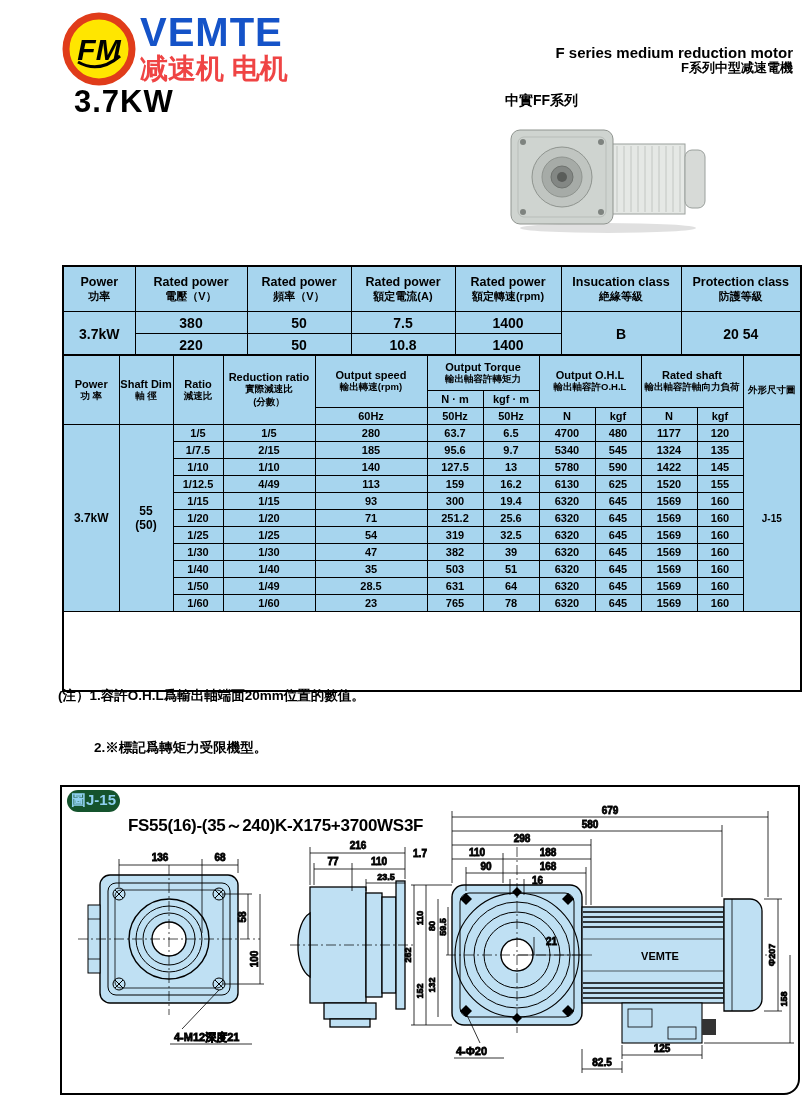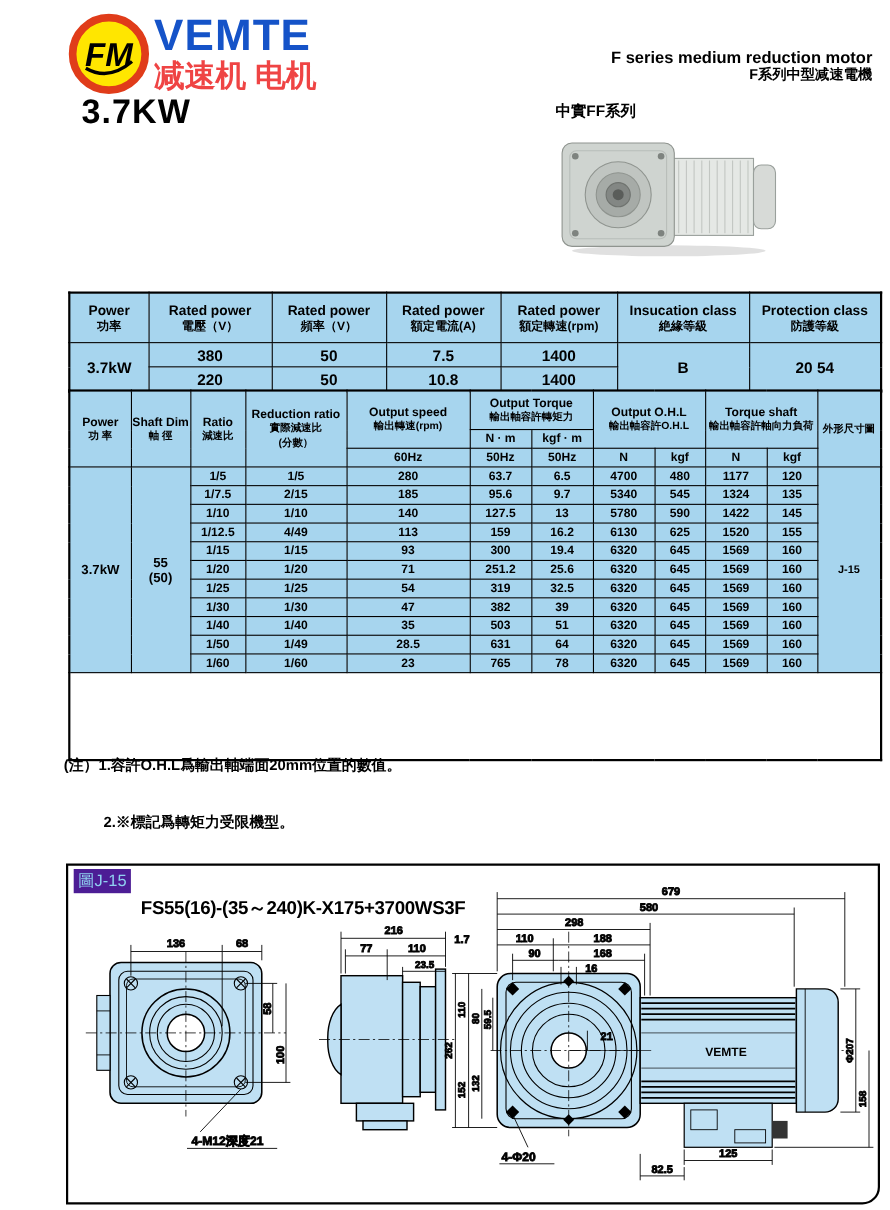--- a/index.html
+++ b/index.html
@@ -32,22 +32,22 @@
   .t2 .en{font-size:11px;font-weight:700;}
   .t2 .cn{font-size:9.5px;font-weight:700;}
   .t2 tbody td{height:16px;font-size:11px;}
   .t2 .empty-cell{height:78px;background:#fff;}
   
   .notes{position:absolute;left:58px;top:686px;font-size:13.5px;font-weight:700;line-height:1.45;}
   .notes .indent{padding-left:36px;margin-top:32px;}
   
   .drawing{position:absolute;left:60px;top:785px;width:740px;height:310px;
            border:2px solid #000;border-bottom-right-radius:16px;box-sizing:border-box;}
-  .fig-tag{position:absolute;left:5px;top:3px;background:#4c1d95;color:#8fd0f0;
-           font-size:15px;font-weight:400;padding:1px 4px 2px 4px;}
+  .fig-tag{position:absolute;left:5px;top:3px;background:#14532d;color:#8fd0f0;
+           font-size:15px;font-weight:700;padding:1px 4px 2px 4px;border-radius:11px;}
   .fig-title{position:absolute;left:66px;top:3px;font-size:17px;font-weight:800;letter-spacing:-0.3px;margin-top:24px;}
   .drw-svg{position:absolute;left:0;top:0;}
   
   text{font-family:"Liberation Sans",sans-serif;fill:#000;}
   .dim{font-size:10px;font-weight:700;}
   .dims{font-size:9px;font-weight:700;}
   .lbl{font-size:11px;font-weight:700;}
 </style>
 </head>
 <body>
@@ -201,21 +201,21 @@
           </td>
         <td colspan="2">
             <div class="en">Output Torque</div>
             <div class="cn">輸出軸容許轉矩力</div>
           </td>
         <td colspan="2" rowspan="2">
             <div class="en">Output O.H.L</div>
             <div class="cn">輸出軸容許O.H.L</div>
           </td>
         <td colspan="2" rowspan="2">
-            <div class="en">Torque shaft</div>
+            <div class="en">Rated shaft</div>
             <div class="cn">輸出軸容許軸向力負荷</div>
           </td>
         <td rowspan="3">
             <div class="cn">外形尺寸圖</div>
           </td>
       </tr>
       <tr class="hr2">
         <td>N · m</td>
         <td>kgf · m</td>
       </tr>

